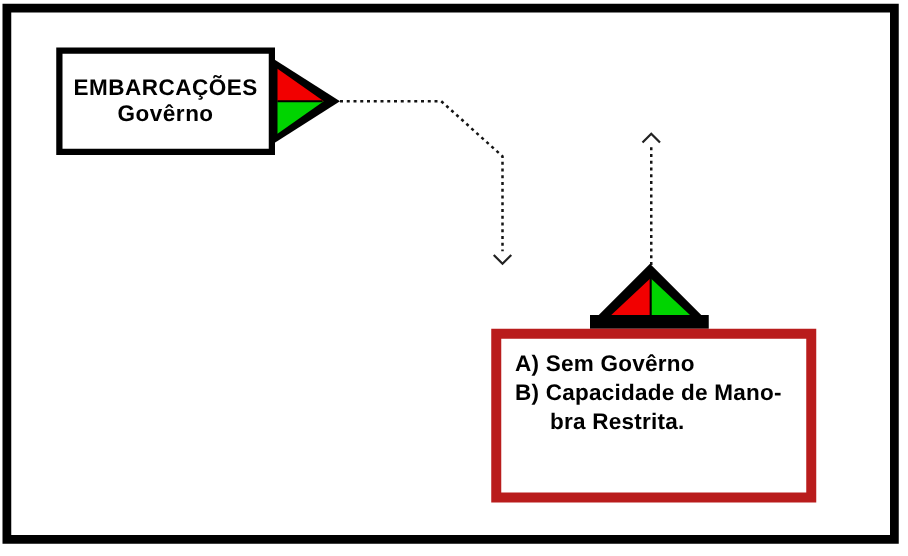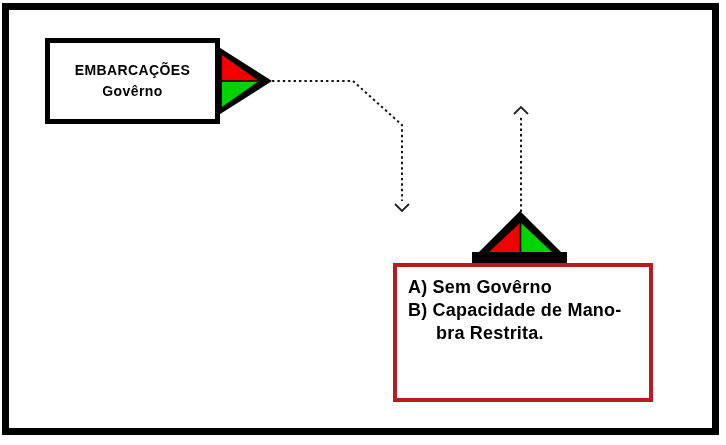--- a/index.html
+++ b/index.html
@@ -41,35 +41,35 @@
     box-sizing: border-box;
     border: 5px solid #000000;
     background: #ffffff;
     display: flex;
     flex-direction: column;
     justify-content: center;
     align-items: center;
     z-index: 2;
   }
   .node-line {
-    font-size: 14px;
+    font-size: 18px;
     font-weight: 700;
     line-height: 21px;
     color: #000000;
     letter-spacing: 0.4px;
     white-space: nowrap;
   }
   .list-box {
     position: absolute;
     left: 393px;
     top: 263px;
     width: 260px;
     height: 139px;
     box-sizing: border-box;
-    border: 4px solid #b91c1c;
+    border: 8px solid #b91c1c;
     background: #ffffff;
     padding: 9px 4px 16px 11px;
     z-index: 1;
   }
   .list-line {
     font-size: 18px;
     font-weight: 700;
     line-height: 23px;
     color: #000000;
     letter-spacing: 0.2px;

